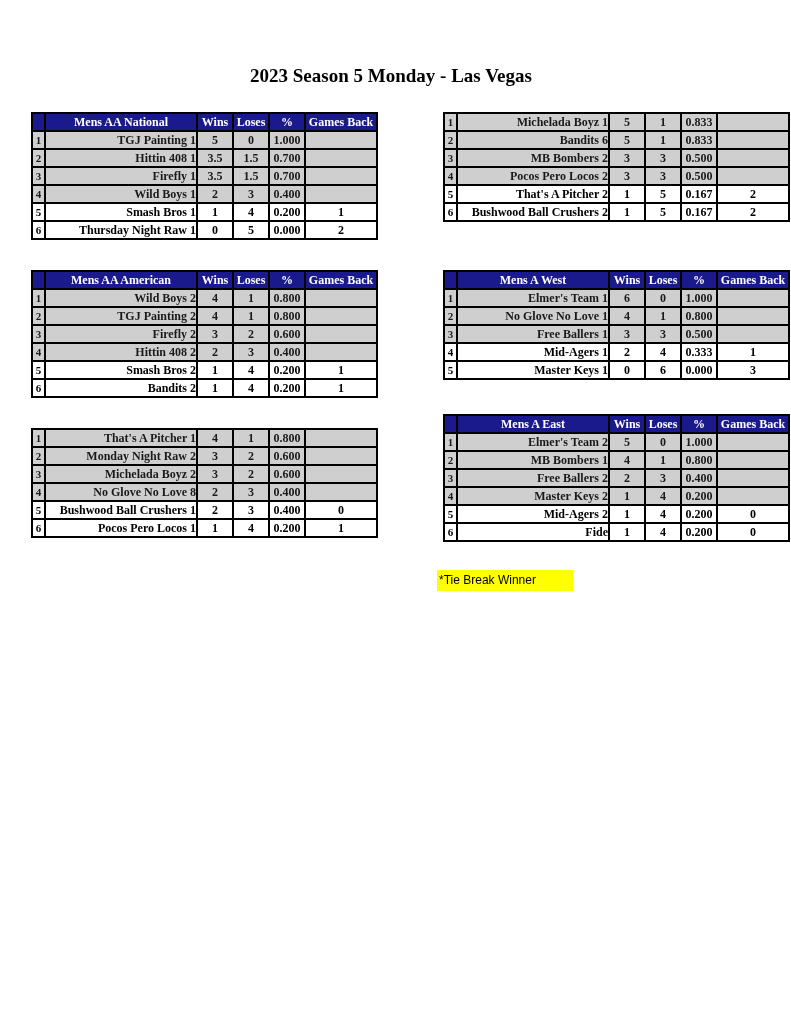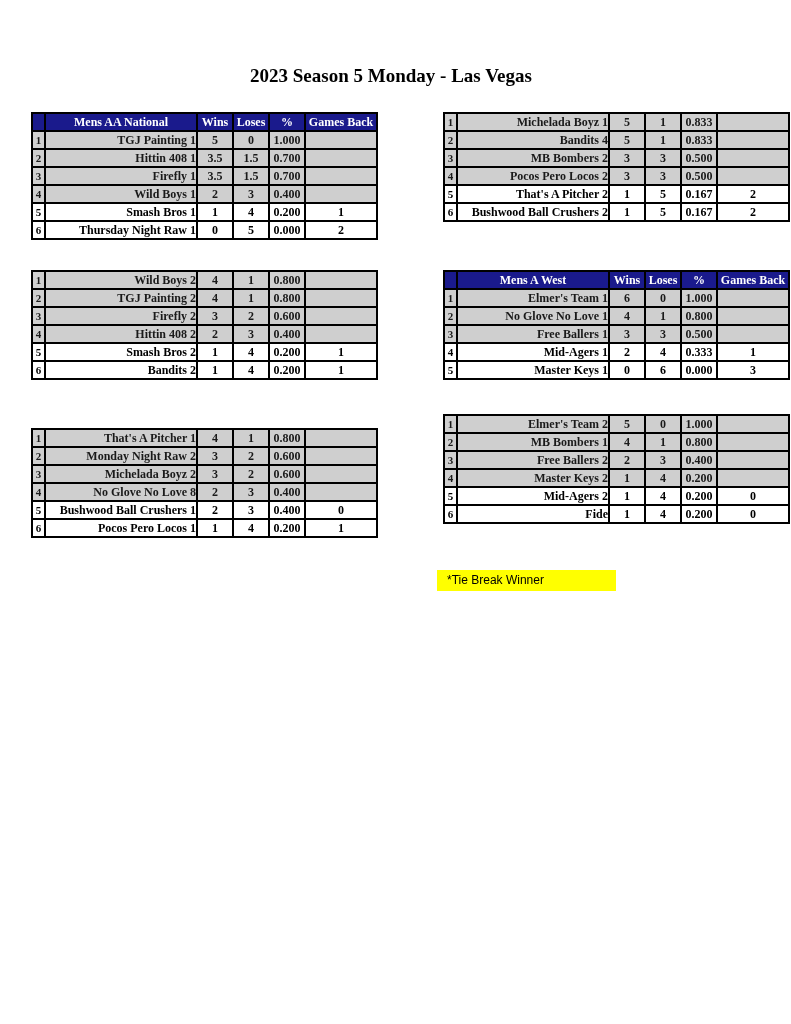--- a/index.html
+++ b/index.html
@@ -47,26 +47,26 @@
     color:var(--header-text);
     text-align:center;
   }
   .tbl tr.gray td{background:var(--row-gray);color:#1a1a1a;}
   .tbl tr.white td{background:#ffffff;color:#000000;}
   .tbl td.rank{text-align:center;font-size:11px;}
   .tbl td.team{text-align:right;padding-left:9px;}
   .tbl td.num{text-align:center;}
   .note{
     position:absolute;left:437px;top:570px;
-    width:179px;height:21px;box-sizing:border-box;
+    width:136px;height:21px;box-sizing:border-box;
     background:var(--note-bg);
     color:#000;
     font-family:"Liberation Sans", sans-serif;
     font-size:12px;line-height:21px;
-    padding-left:10px;
+    padding-left:2px;
     font-weight:normal;
   }
 </style>
 </head>
 <body>
 
 <div class="page">
   <h1 class="page-title">2023 Season 5 Monday - Las Vegas</h1>
   <div id="tables">
       <div class="tbl" style="left:16px;top:112px">
@@ -153,21 +153,21 @@
             <tr class="gray">
               <td class="rank">1</td>
               <td class="team">Michelada Boyz 1</td>
               <td class="num">5</td>
               <td class="num">1</td>
               <td class="num">0.833</td>
               <td class="num"></td>
             </tr>
             <tr class="gray">
               <td class="rank">2</td>
-              <td class="team">Bandits 4</td>
+              <td class="team">Bandits 6</td>
               <td class="num">5</td>
               <td class="num">1</td>
               <td class="num">0.833</td>
               <td class="num"></td>
             </tr>
             <tr class="gray">
               <td class="rank">3</td>
               <td class="team">MB Bombers 2</td>
               <td class="num">3</td>
               <td class="num">3</td>
@@ -205,20 +205,28 @@
         <table>
           <colgroup>
             <col class="c-rank">
             <col class="c-team">
             <col class="c-num">
             <col class="c-num">
             <col class="c-num">
             <col class="c-gb">
           </colgroup>
           <tbody>
+            <tr>
+              <th class="corner"></th>
+              <th class="t-name">Mens AA American</th>
+              <th class="num">Wins</th>
+              <th class="num">Loses</th>
+              <th class="num">%</th>
+              <th class="num">Games Back</th>
+            </tr>
             <tr class="gray">
               <td class="rank">1</td>
               <td class="team">Wild Boys 2</td>
               <td class="num">4</td>
               <td class="num">1</td>
               <td class="num">0.800</td>
               <td class="num"></td>
             </tr>
             <tr class="gray">
               <td class="rank">2</td>
@@ -391,20 +399,28 @@
         <table>
           <colgroup>
             <col class="c-rank">
             <col class="c-team">
             <col class="c-num">
             <col class="c-num">
             <col class="c-num">
             <col class="c-gb">
           </colgroup>
           <tbody>
+            <tr>
+              <th class="corner"></th>
+              <th class="t-name">Mens A East</th>
+              <th class="num">Wins</th>
+              <th class="num">Loses</th>
+              <th class="num">%</th>
+              <th class="num">Games Back</th>
+            </tr>
             <tr class="gray">
               <td class="rank">1</td>
               <td class="team">Elmer's Team 2</td>
               <td class="num">5</td>
               <td class="num">0</td>
               <td class="num">1.000</td>
               <td class="num"></td>
             </tr>
             <tr class="gray">
               <td class="rank">2</td>

